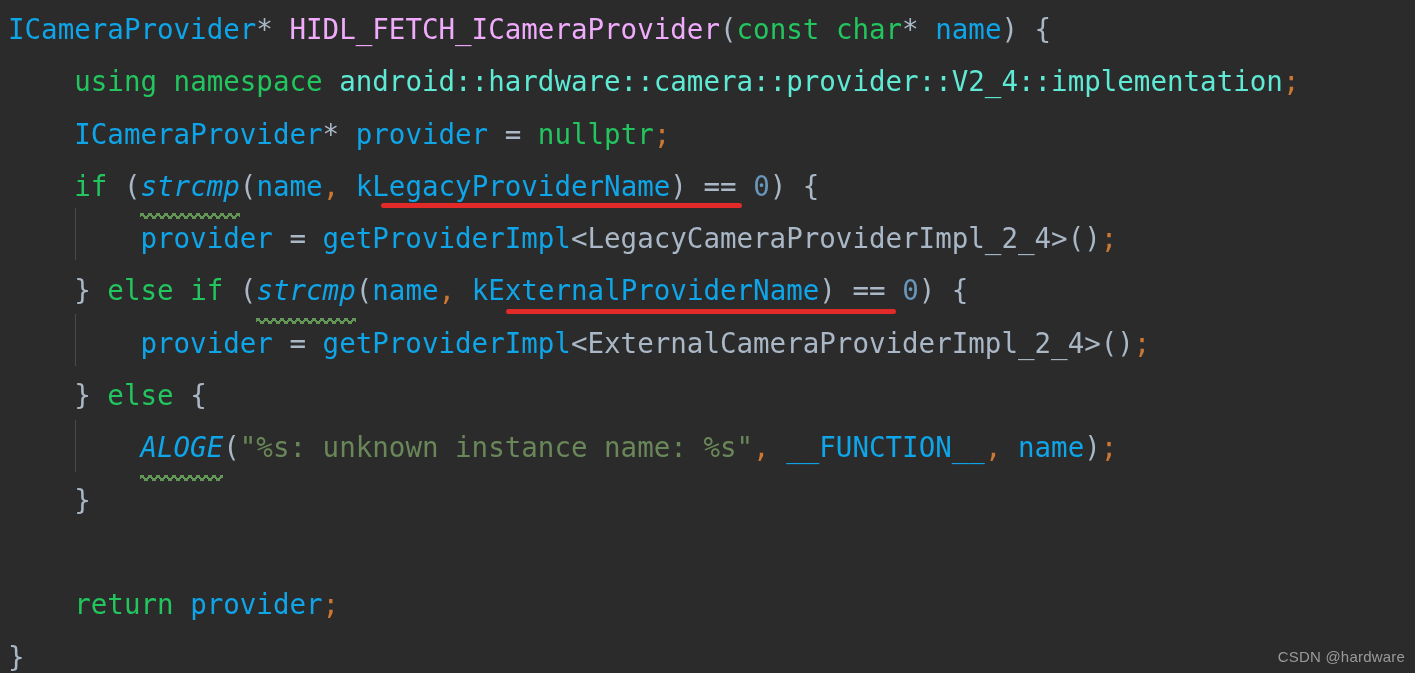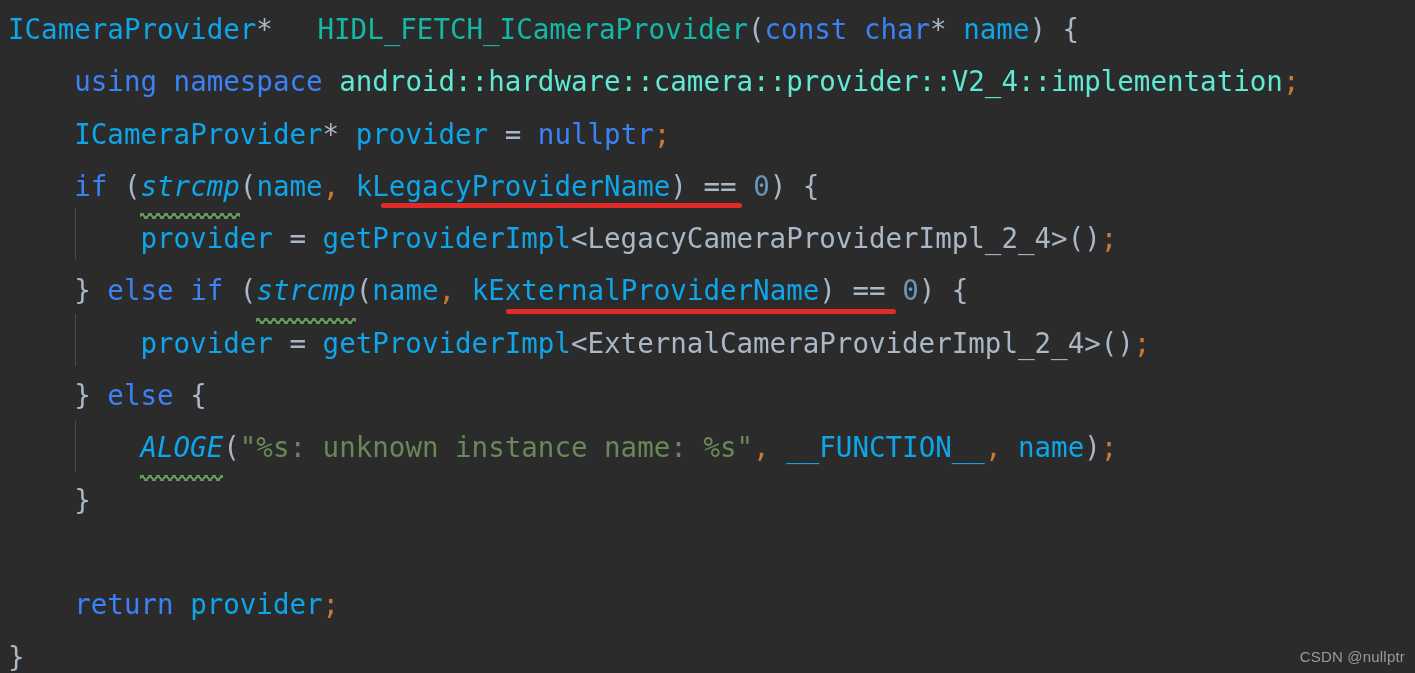--- a/index.html
+++ b/index.html
@@ -29,22 +29,22 @@
   }
   .line {
     position: relative;
     height: 52.3px;
     white-space: pre;
     padding-left: 8px;
     box-sizing: border-box;
   }
   
   .t-default { color: #0ea5e9; }
-  .t-keyword { color: #3b82f6; }
-  .t-func    { color: #14b8a6; margin-left: 28px; }
+  .t-keyword { color: #22c55e; }
+  .t-func    { color: #f0abfc; }
   .t-ns      { color: #5eead4; }
   .t-string  { color: #6a8759; }
   .t-number  { color: #6897bb; }
   .t-punct   { color: #a9b7c6; }
   .t-comma   { color: #cc7832; }
   .t-ident   { color: #0ea5e9; }
 
   
   .squiggle {
     position: relative;
@@ -104,15 +104,15 @@
       <div class="guide" style="left: 75px; top: 208px; height: 52px;"></div>
       <div class="guide" style="left: 75px; top: 314px; height: 52px;"></div>
       <div class="guide" style="left: 75px; top: 420px; height: 52px;"></div>
     </div>
 
   <div id="annotations">
       <div class="redline" style="left: 381px; top: 203px; width: 361px; background: rgb(226, 43, 40);"></div>
       <div class="redline" style="left: 506px; top: 309px; width: 390px; background: rgb(226, 43, 40);"></div>
     </div>
 
-  <div id="watermark">CSDN @nullptr</div>
+  <div id="watermark">CSDN @hardware</div>
 
 </div>
 
 </body></html>

